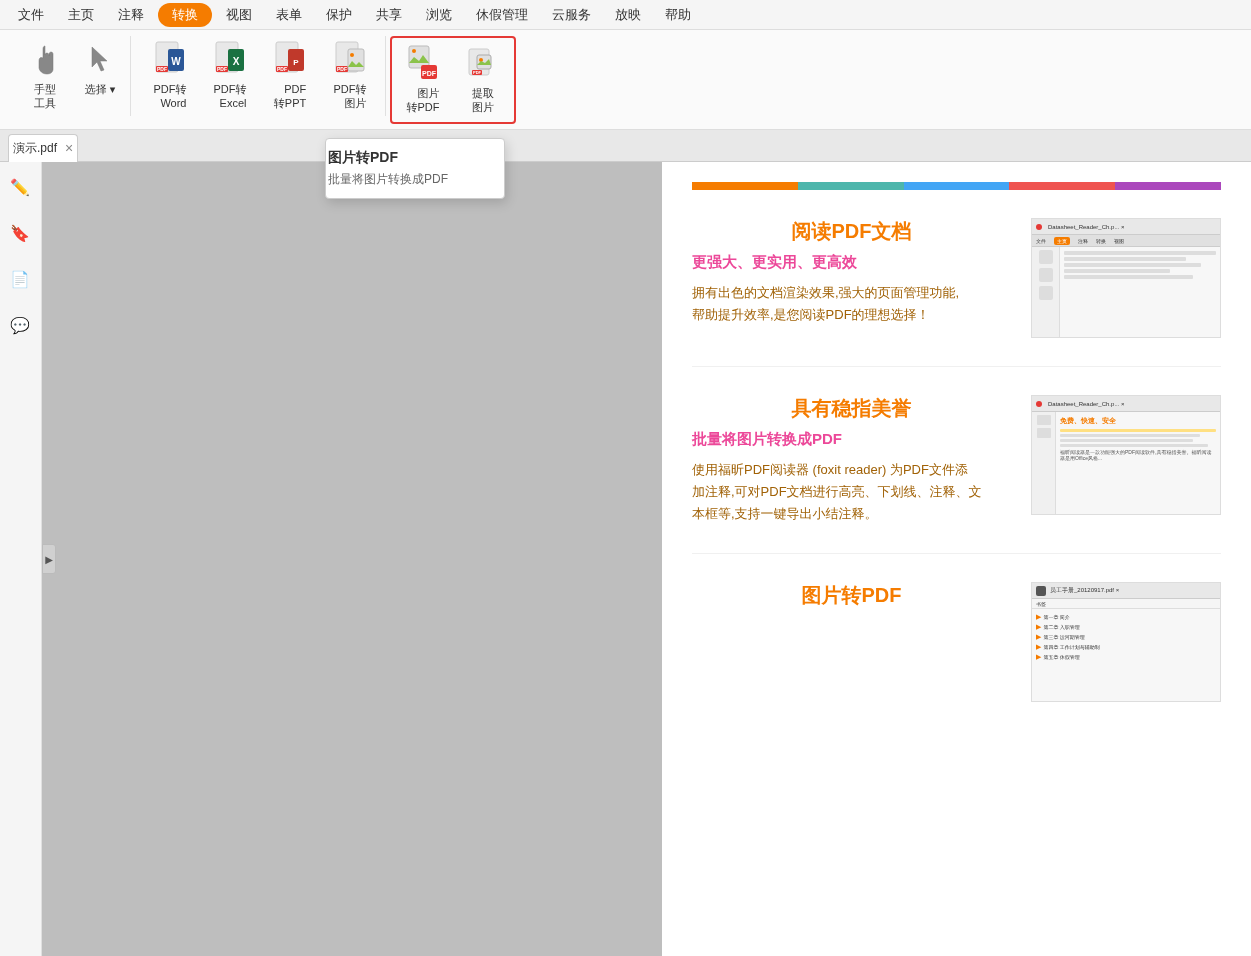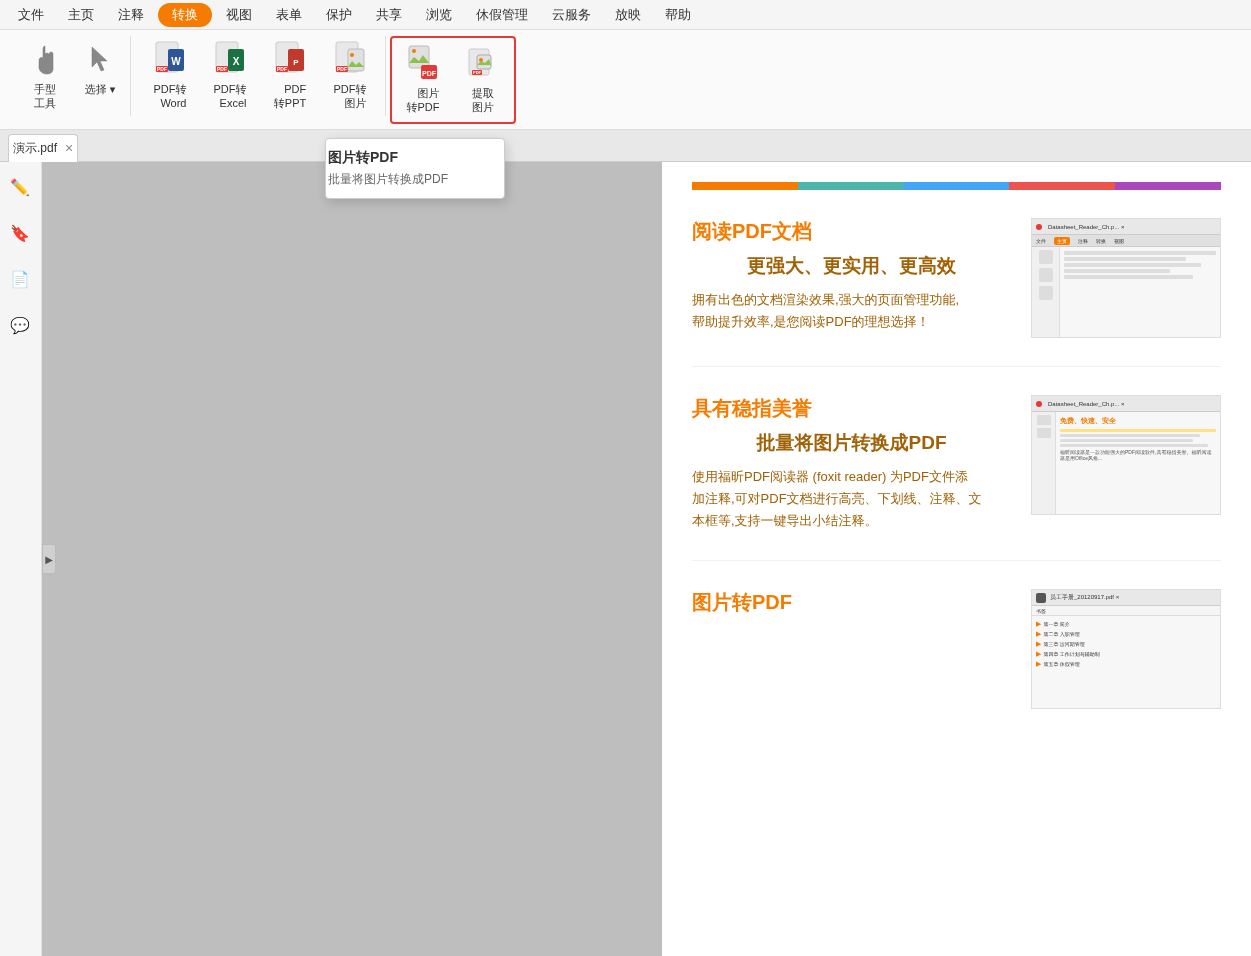--- a/index.html
+++ b/index.html
@@ -222,27 +222,27 @@
       padding: 28px 0;
       border-bottom: 1px solid #f0f0f0;
       gap: 20px;
     }
     .feature-text { flex: 1; }
     .feature-title {
       font-size: 20px;
       font-weight: bold;
       color: #f57c00;
       margin-bottom: 8px;
+      text-align: center;
     }
     .feature-subtitle {
-      font-size: 19px;
+      font-size: 15px;
       font-weight: bold;
-      color: #a16207;
+      color: #ec4899;
       margin-bottom: 10px;
-      text-align: center;
     }
     .feature-desc {
       font-size: 13px;
       color: #a16207;
       line-height: 1.7;
     }
 
     
     .mini-app {
       width: 190px;

